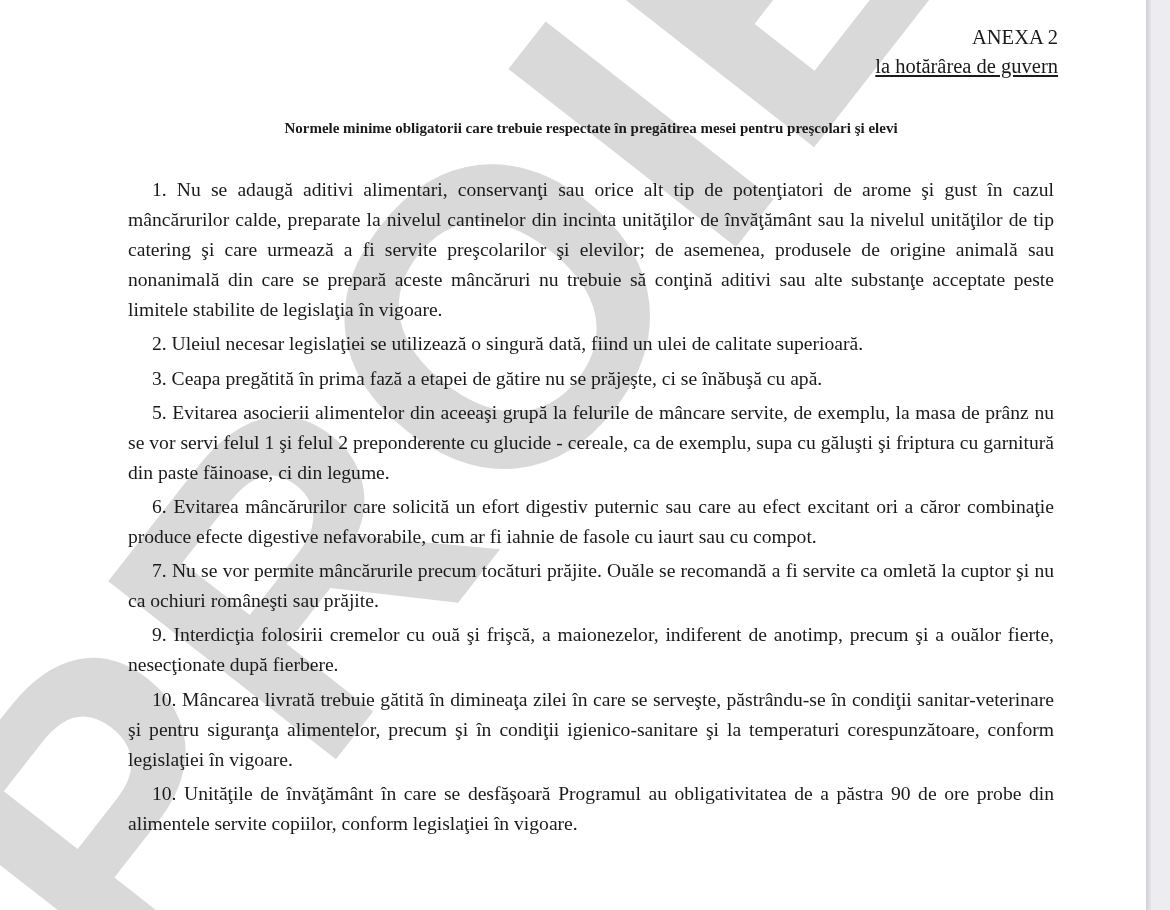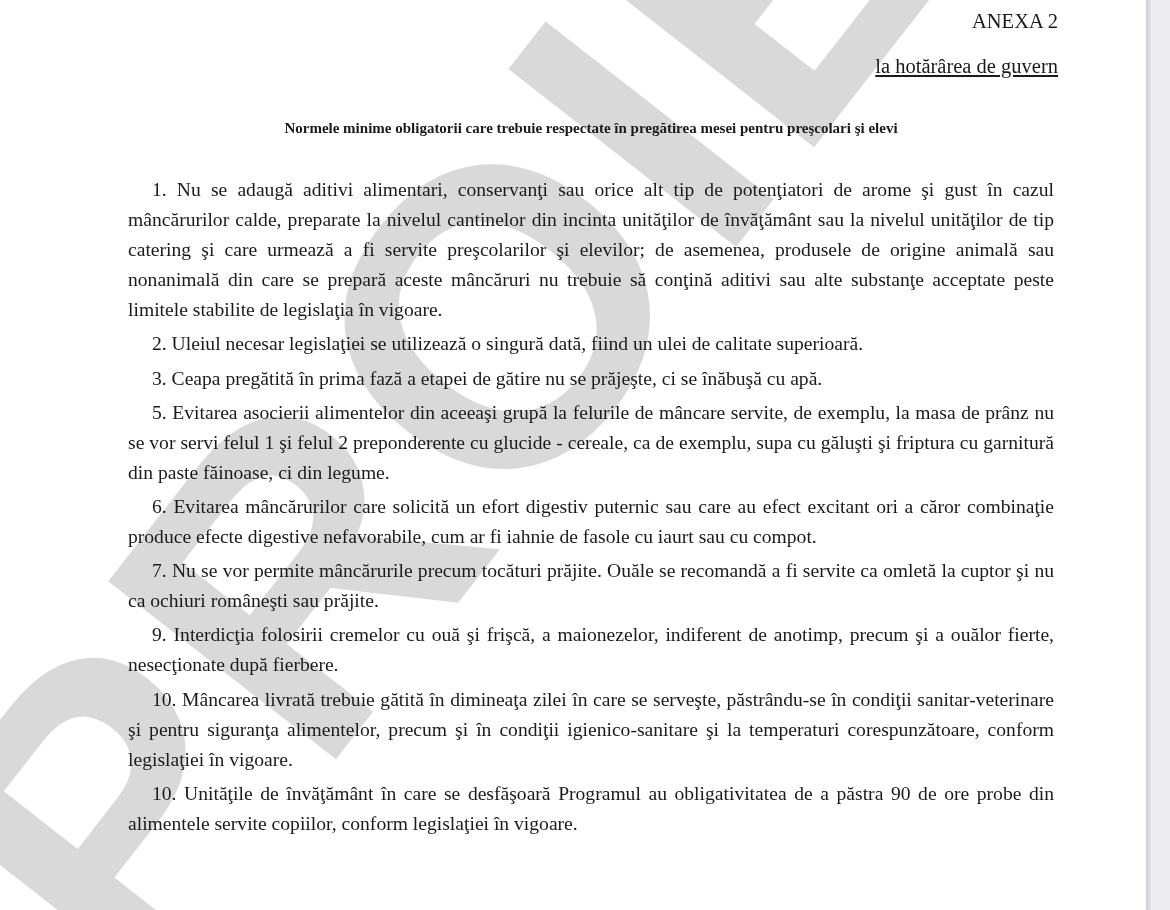--- a/index.html
+++ b/index.html
@@ -54,21 +54,21 @@
       width: 934px;
     }
     .annex {
       position: absolute;
       right: 0;
       width: 400px;
       text-align: right;
       font-size: 20.5px;
       line-height: 30px;
     }
-    .annex-title { top: 6px; }
+    .annex-title { top: 22px; }
     .annex-subtitle { top: 51px; text-decoration: underline; }
     .doc-title {
       position: absolute;
       top: 113px;
       left: 0;
       width: 934px;
       text-align: center;
       font-weight: 700;
       font-size: 15px;
       line-height: 30px;

